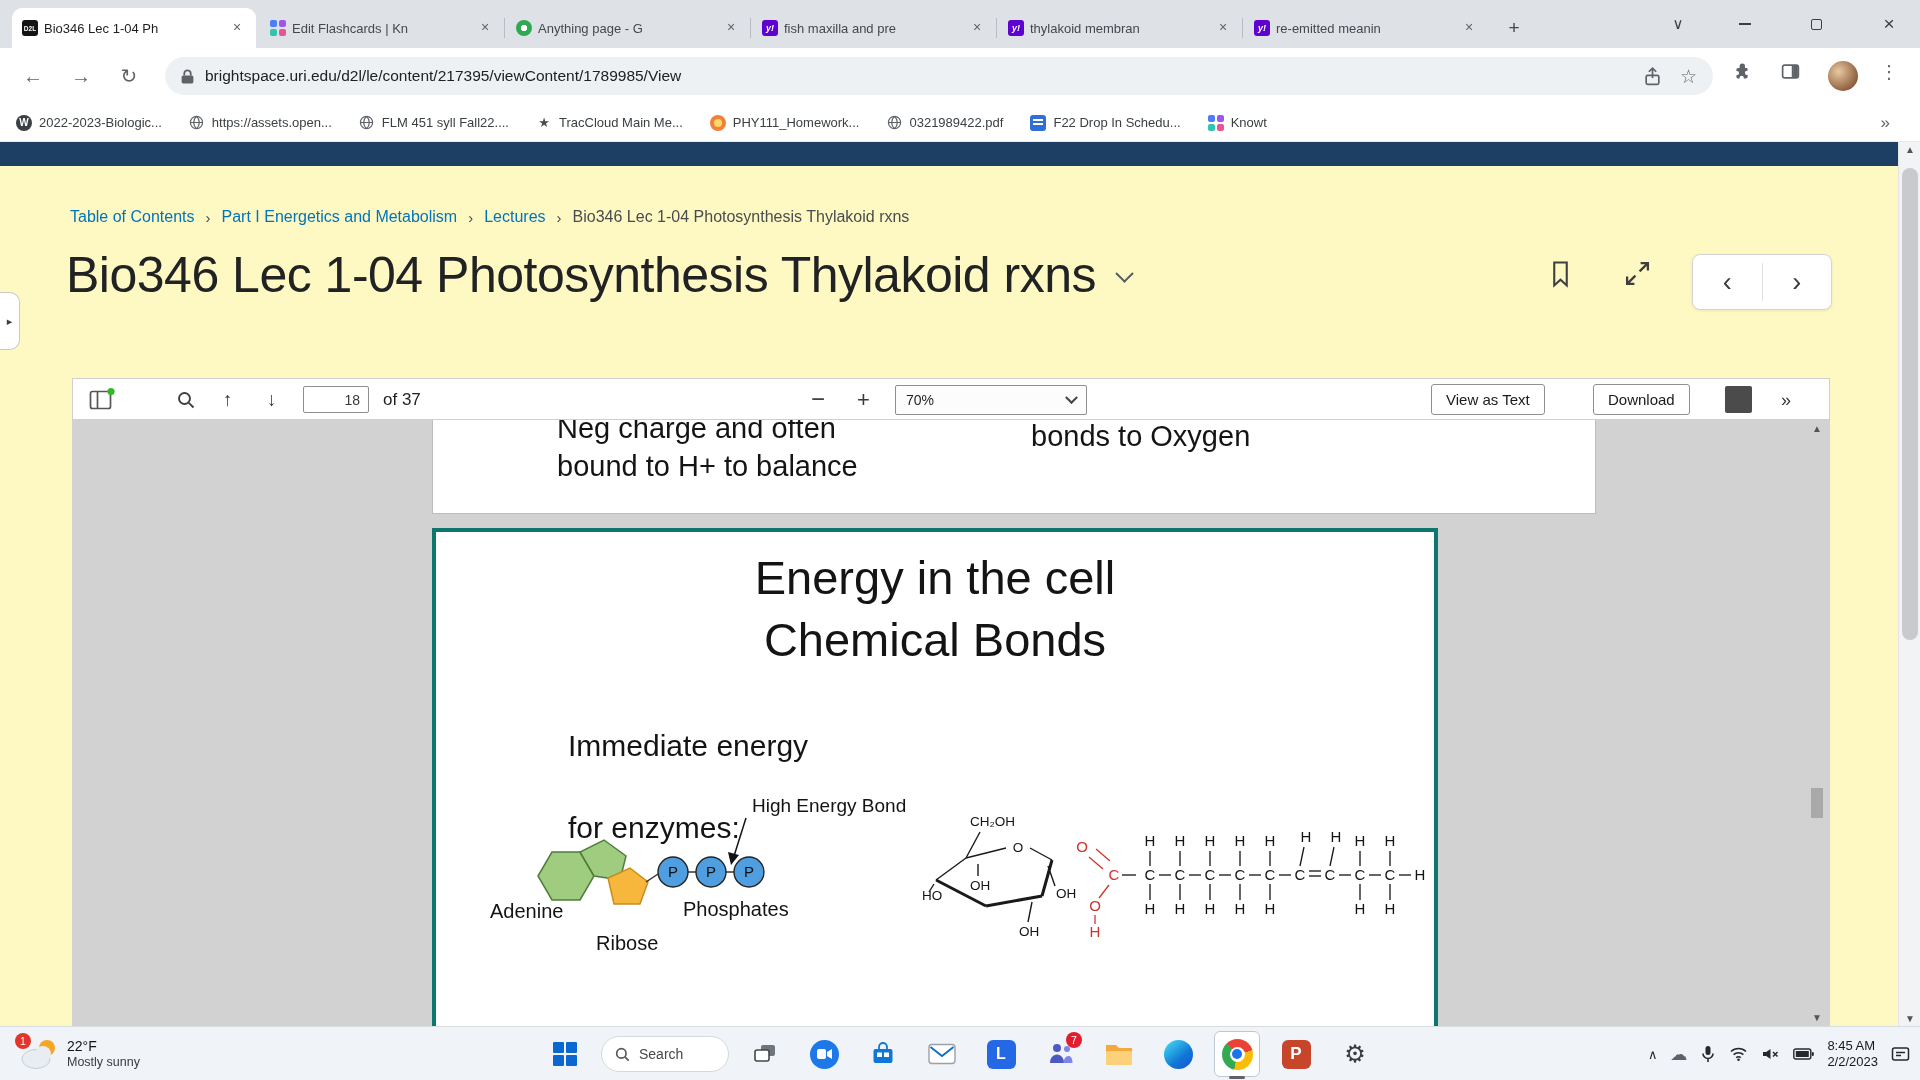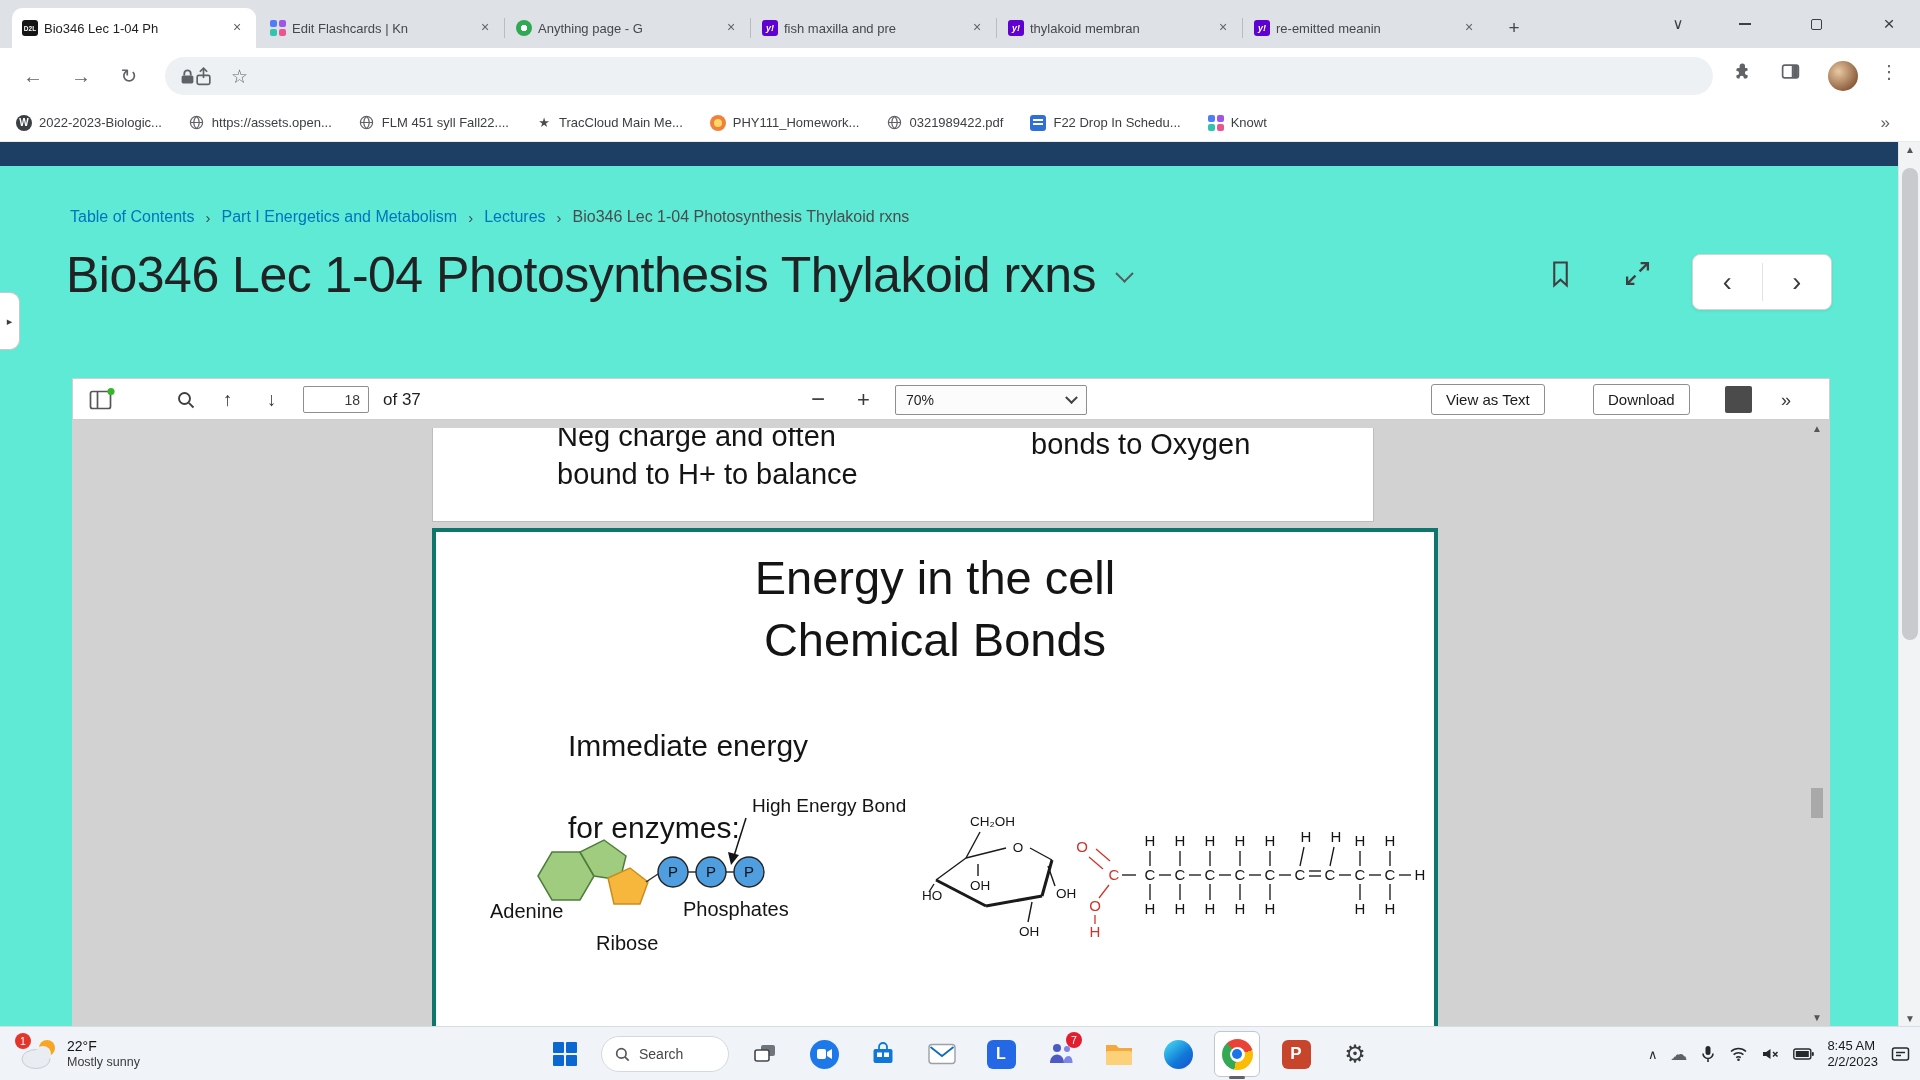--- a/index.html
+++ b/index.html
@@ -42,21 +42,21 @@
   .bi-wp { background:#3a3f44; border-radius:50%; color:#fff; font-size:10px; font-weight:bold; }
   .bi-atom { background:#f0813c; border-radius:50%; position:relative; }
   .bi-atom::after { content:""; position:absolute; inset:4px; background:#ffd966; border-radius:50%; }
   .bi-doc { background:#2f6fd6; border-radius:3px; position:relative; }
   .bi-doc::after { content:""; position:absolute; left:3px; right:3px; top:4px; height:2px; background:#fff; box-shadow:0 4px 0 #fff; }
   .bi-star { color:#4a4e53; font-size:13px; }
   .bm-overflow { margin-left:auto; font-size:17px; color:#5f6368; padding-right:14px; }
 
   
   .navy { position:absolute; left:0; top:142px; width:1898px; height:24px; background:#1d3f63; }
-  .content { position:absolute; left:0; top:166px; width:1898px; height:860px; background:#5eead4; }
+  .content { position:absolute; left:0; top:166px; width:1898px; height:860px; background:#fef9c3; }
   .crumbs { position:absolute; left:70px; top:42px; display:flex; gap:11px; align-items:center; font-size:16px; }
   .crumb { color:#0074bd; }
   .csep { color:#40474d; font-size:15px; }
   .ccur { color:#494c4e; }
   .pg-title { position:absolute; left:66px; top:80px; display:flex; align-items:center; gap:22px; }
   .pg-title h1 { font-size:50px; font-weight:400; color:#202223; letter-spacing:-.5px; white-space:nowrap; }
   .caret-dn { width:13px; height:13px; border-right:2.5px solid #565a5e; border-bottom:2.5px solid #565a5e; transform:rotate(45deg) translate(-2px,-2px); margin-top:2px; }
   .ti-ic { position:absolute; display:flex; align-items:center; justify-content:center; }
   .pager { position:absolute; left:1692px; top:88px; width:140px; height:56px; background:#fff; border:1px solid #d4d4d4; border-radius:8px; box-shadow:0 1px 3px rgba(0,0,0,.08); display:flex; }
   .pager .pbtn { flex:1; display:flex; align-items:center; justify-content:center; font-size:27px; color:#3b3b3b; }
@@ -66,21 +66,21 @@
   
   .pdfbar { position:absolute; left:72px; top:212px; width:1758px; height:42px; background:#fff; border:1px solid #cfcfcf; }
   .pb { position:absolute; color:#3a3a3a; }
   .pb-in { top:7px; left:230px; width:66px; height:27px; border:1px solid #8f8f8f; border-radius:2px; font-size:14px; text-align:right; padding-right:8px; font-family:inherit; }
   .zoom { position:absolute; left:822px; top:6px; width:192px; height:30px; background:#fcfcfc; border:1px solid #8f8f8f; border-radius:2px; display:flex; align-items:center; padding:0 10px; font-size:14px; color:#1f1f1f; }
   .zcaret { margin-left:auto; width:9px; height:9px; border-right:2px solid #444; border-bottom:2px solid #444; transform:rotate(45deg) translate(-2px,-2px); }
   .pbtn2 { position:absolute; top:5px; height:31px; background:#fff; border:1px solid #8f8f8f; border-radius:3px; font-size:15px; color:#1a1a1a; display:flex; align-items:center; padding:0 14px; font-family:inherit; }
 
   
   .viewer { position:absolute; left:72px; top:254px; width:1758px; height:606px; background:#d2d2d2; overflow:hidden; }
-  .slidefrag { position:absolute; left:360px; top:8px; width:942px; height:94px; background:#fff; border:1px solid #bdbdbd; border-top:none; overflow:hidden; }
+  .slidefrag { position:absolute; left:360px; top:0; width:1164px; height:94px; background:#fff; border:1px solid #bdbdbd; border-top:none; overflow:hidden; }
   .frg { position:absolute; font-size:29px; color:#141414; line-height:36px; white-space:nowrap; }
   .slide { position:absolute; left:360px; top:108px; width:1006px; height:520px; background:#fff; border:4px solid #0f766e; overflow:hidden; }
   .sl-title { position:absolute; left:0; width:100%; text-align:center; font-size:47px; color:#141414; white-space:nowrap; }
   .sl-h { position:absolute; color:#141414; white-space:pre-line; }
   svg text { font-family:"Liberation Sans","DejaVu Sans",sans-serif; }
   .vs-in-up { position:absolute; right:8px; top:3px; font-size:10px; color:#555; }
   .vs-in-dn { position:absolute; right:8px; bottom:3px; font-size:10px; color:#555; }
   .vs-in-th { position:absolute; right:7px; top:368px; width:12px; height:30px; background:#a9a9a9; }
   .scroll-out { position:absolute; right:0; top:142px; width:22px; height:884px; background:#f2f3f4; border-left:1px solid #e3e4e6; }
   .so-up { position:absolute; top:2px; left:0; width:22px; text-align:center; font-size:10px; color:#555; }
@@ -182,20 +182,21 @@
 
   <div class="toolbar">
     <div class="nav-ic" style="left:16px">←</div>
     <div class="nav-ic" style="left:64px">→</div>
     <div class="nav-ic" style="left:112px">↻</div>
     <div class="urlbar">
       <svg width="13" height="15" viewBox="0 0 12 14">
           <rect x="0.5" y="6" width="11" height="7.5" rx="1.5" fill="#5f6368"></rect>
           <path d="M3 6V4.2a3 3 0 016 0V6" stroke="#5f6368" stroke-width="1.7" fill="none"></path>
         </svg>
+      <span class="urltext">brightspace.uri.edu/d2l/le/content/217395/viewContent/1789985/View</span>
       <svg width="19" height="19" viewBox="0 0 18 18" style="margin-right:18px" fill="none" stroke="#5f6368" stroke-width="1.6">
           <path d="M9 1.5v9"></path>
           <path d="M5.5 4.5L9 1.2 12.5 4.5"></path>
           <rect x="3" y="8" width="12" height="8.5" rx="1.5"></rect>
         </svg>
       <span style="font-size:19px;color:#5f6368">☆</span>
     </div>
     <div class="tb-right" style="left:1732px">
       <svg width="20" height="20" viewBox="0 0 20 20">
           <path fill="#5f6368" d="M15 7h-2V5.2A2.7 2.7 0 007.6 5V7H6a1.6 1.6 0 00-1.6 1.6V10h.6a2.1 2.1 0 110 4.2h-.6v1.6A1.6 1.6 0 006 17.4h1.6v-.6a2.1 2.1 0 114.2 0v.6H14a1.6 1.6 0 001.6-1.6V14h-.6a2.1 2.1 0 110-4.2h.6V8.6A1.6 1.6 0 0015 7z"></path>

